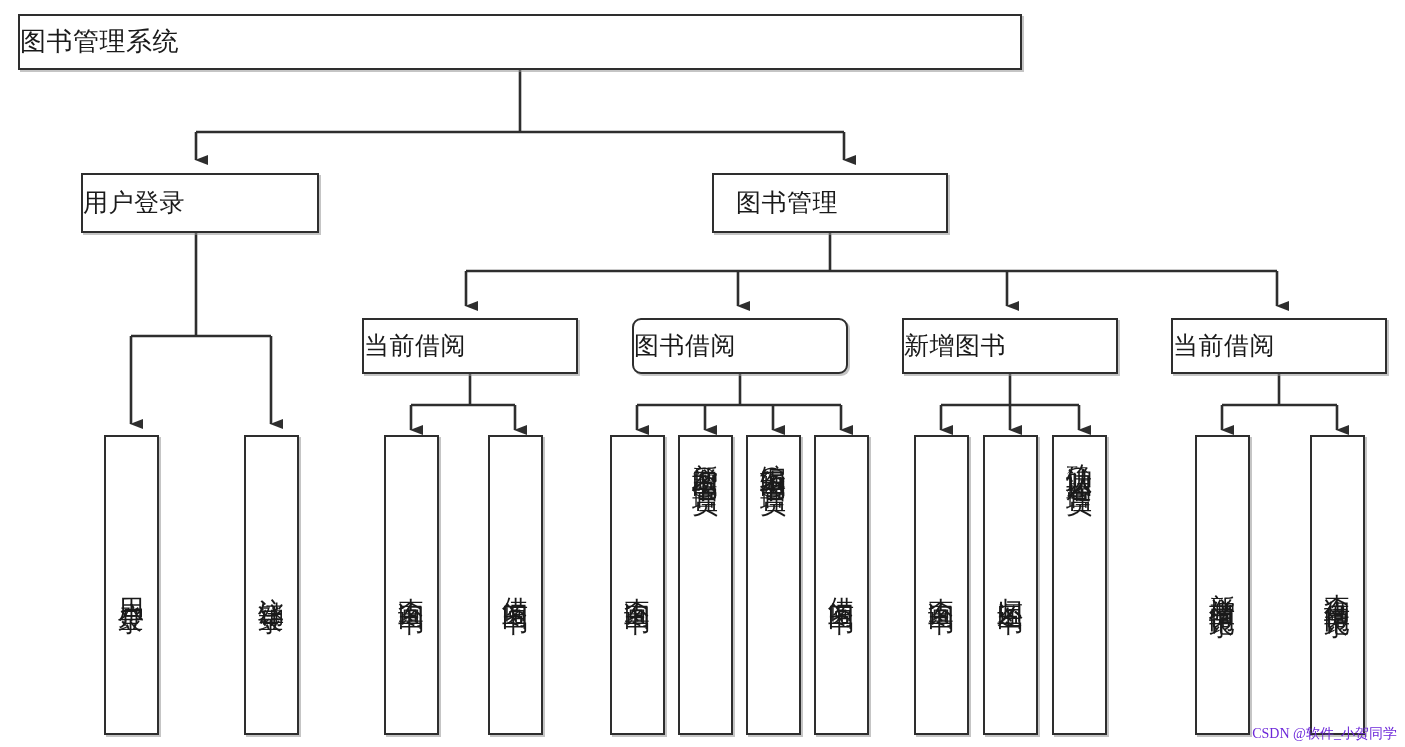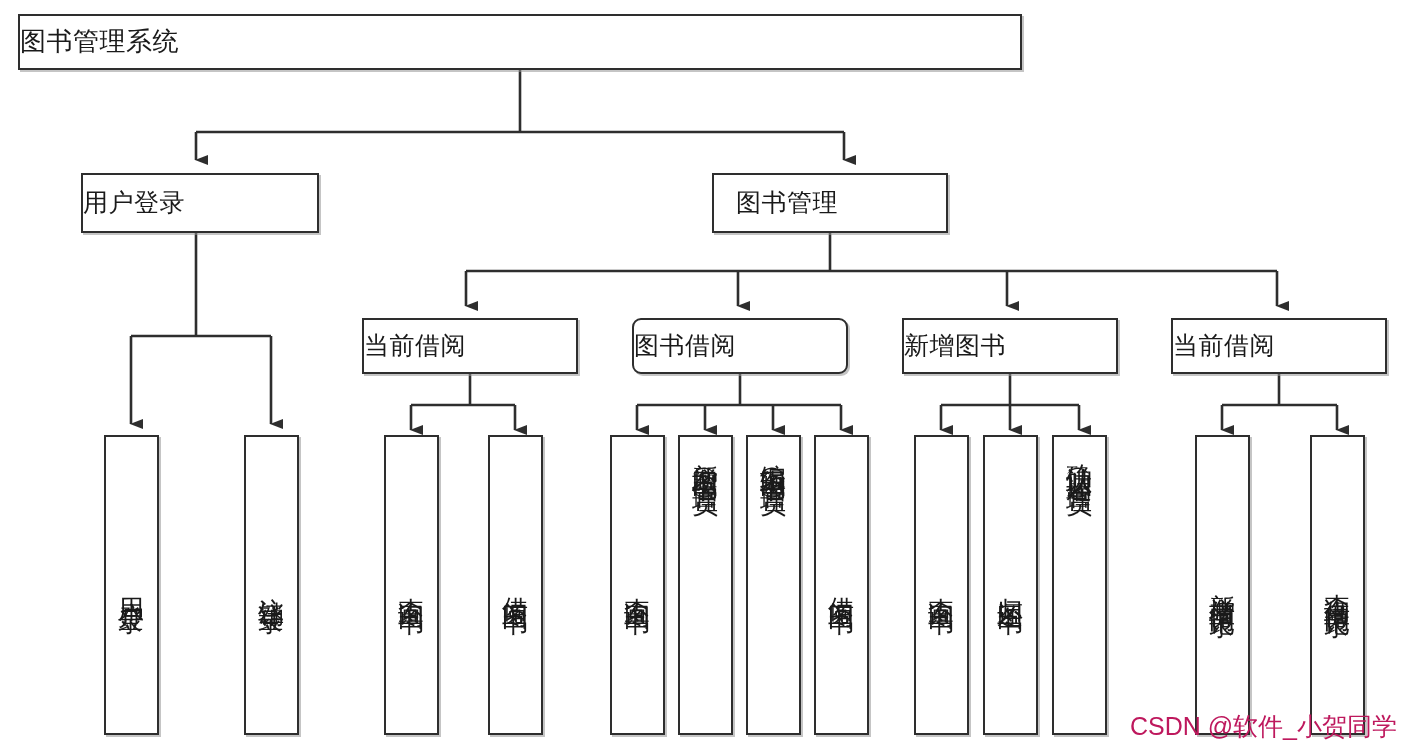--- a/index.html
+++ b/index.html
@@ -61,24 +61,24 @@
     margin: 0 auto;
   }
   .node.v.mid { align-items: center; }
   .node.v.top { align-items: flex-start; }
   .node.v.top .label { margin-top: 6px; }
 
   .watermark {
     position: absolute;
     right: 8px;
     bottom: 4px;
-    font-size: 25px;
-    color: #be185d;
+    font-size: 14px;
+    color: #6d28d9;
     white-space: nowrap;
-    font-family: Liberation Sans, sans-serif;
+    font-family: Liberation Serif, serif;
   }
 </style>
 </head>
 <body>
 
 <div id="canvas">
 
   <svg class="edges" viewBox="0 0 1405 747">
     <defs>
       <marker id="arw" markerWidth="12" markerHeight="14" refX="5" refY="12" orient="auto" markerUnits="userSpaceOnUse">

